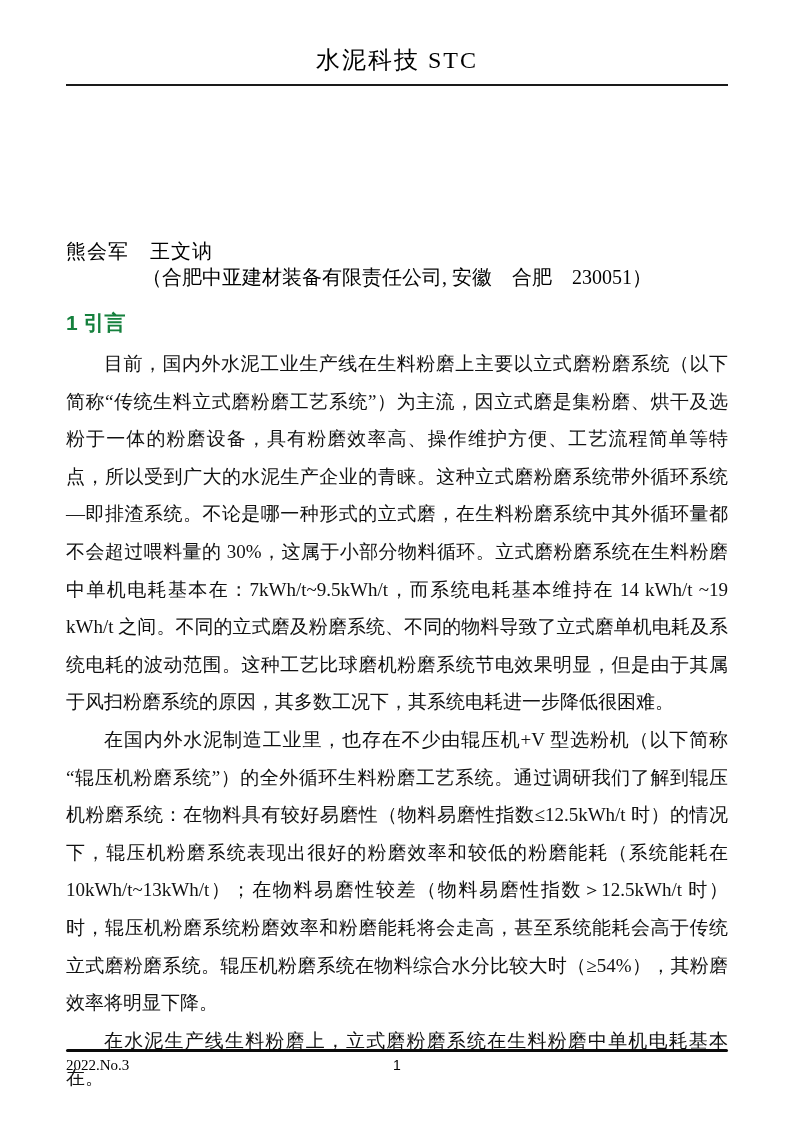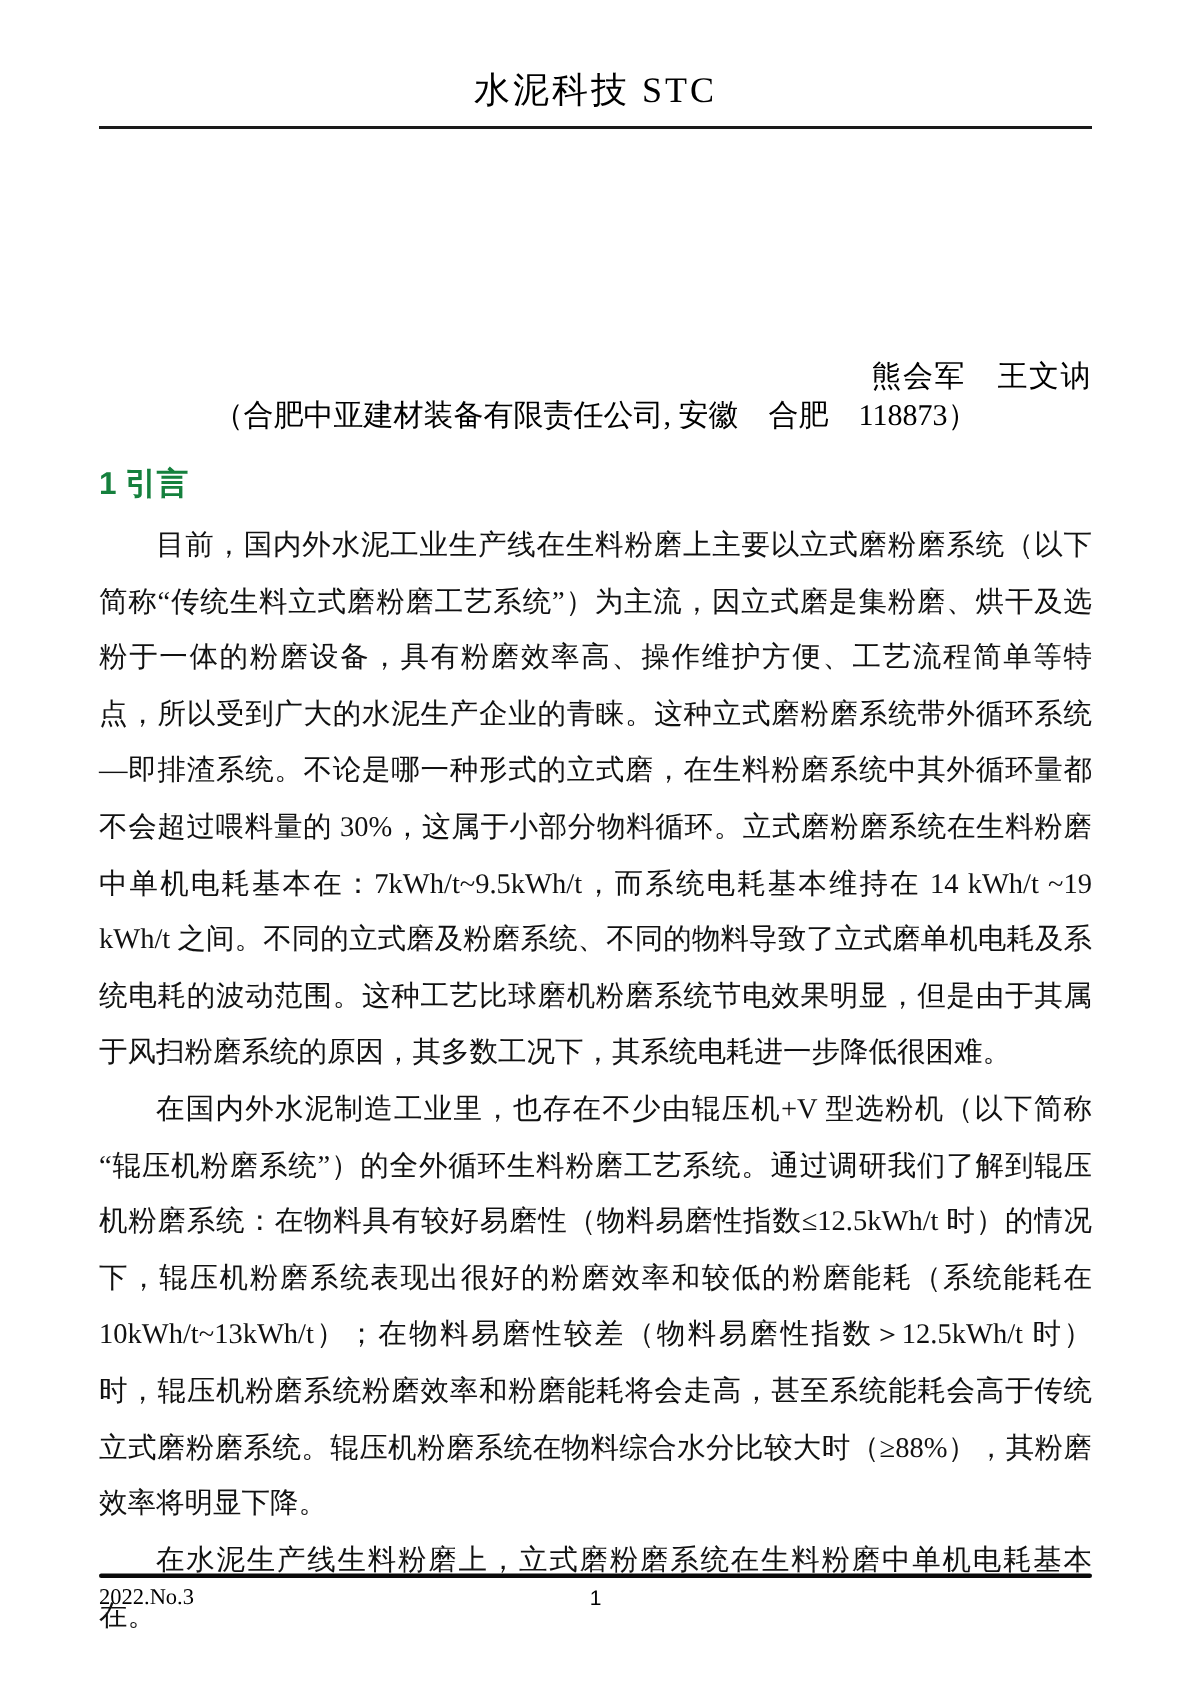--- a/index.html
+++ b/index.html
@@ -48,21 +48,21 @@
     font-weight: 600;
     font-size: 33px;
     line-height: 47px;
     color: #0a0a0a;
   }
   .authors-line {
     position: absolute;
     top: 238px;
     left: 66px;
     width: 662px;
-    text-align: right;
+    text-align: left;
     font-size: 20px;
     line-height: 26px;
     letter-spacing: 1px;
   }
   .affiliation-line {
     position: absolute;
     top: 263px;
     left: 66px;
     width: 662px;
     text-align: center;
@@ -130,27 +130,27 @@
 </head>
 <body>
 
 <div class="page">
 
   <div class="journal-header">水泥科技 STC</div>
   <div class="header-rule"></div>
 
 
   <div class="authors-line">熊会军　王文讷</div>
-  <div class="affiliation-line">（合肥中亚建材装备有限责任公司, 安徽　合肥　118873）</div>
+  <div class="affiliation-line">（合肥中亚建材装备有限责任公司, 安徽　合肥　230051）</div>
 
   <div class="section-heading">1 引言</div>
 
   <div class="body-text">
     <p>目前，国内外水泥工业生产线在生料粉磨上主要以立式磨粉磨系统（以下简称“传统生料立式磨粉磨工艺系统”）为主流，因立式磨是集粉磨、烘干及选粉于一体的粉磨设备，具有粉磨效率高、操作维护方便、工艺流程简单等特点，所以受到广大的水泥生产企业的青睐。这种立式磨粉磨系统带外循环系统—即排渣系统。不论是哪一种形式的立式磨，在生料粉磨系统中其外循环量都不会超过喂料量的 30%，这属于小部分物料循环。立式磨粉磨系统在生料粉磨中单机电耗基本在：7kWh/t~9.5kWh/t，而系统电耗基本维持在 14 kWh/t ~19 kWh/t 之间。不同的立式磨及粉磨系统、不同的物料导致了立式磨单机电耗及系统电耗的波动范围。这种工艺比球磨机粉磨系统节电效果明显，但是由于其属于风扫粉磨系统的原因，其多数工况下，其系统电耗进一步降低很困难。</p>
-    <p>在国内外水泥制造工业里，也存在不少由辊压机+V 型选粉机（以下简称“辊压机粉磨系统”）的全外循环生料粉磨工艺系统。通过调研我们了解到辊压机粉磨系统：在物料具有较好易磨性（物料易磨性指数≤12.5kWh/t 时）的情况下，辊压机粉磨系统表现出很好的粉磨效率和较低的粉磨能耗（系统能耗在10kWh/t~13kWh/t）；在物料易磨性较差（物料易磨性指数＞12.5kWh/t 时）时，辊压机粉磨系统粉磨效率和粉磨能耗将会走高，甚至系统能耗会高于传统立式磨粉磨系统。辊压机粉磨系统在物料综合水分比较大时（≥88%），其粉磨效率将明显下降。</p>
+    <p>在国内外水泥制造工业里，也存在不少由辊压机+V 型选粉机（以下简称“辊压机粉磨系统”）的全外循环生料粉磨工艺系统。通过调研我们了解到辊压机粉磨系统：在物料具有较好易磨性（物料易磨性指数≤12.5kWh/t 时）的情况下，辊压机粉磨系统表现出很好的粉磨效率和较低的粉磨能耗（系统能耗在10kWh/t~13kWh/t）；在物料易磨性较差（物料易磨性指数＞12.5kWh/t 时）时，辊压机粉磨系统粉磨效率和粉磨能耗将会走高，甚至系统能耗会高于传统立式磨粉磨系统。辊压机粉磨系统在物料综合水分比较大时（≥54%），其粉磨效率将明显下降。</p>
     <p>在水泥生产线生料粉磨上，立式磨粉磨系统在生料粉磨中单机电耗基本在。</p>
   </div>
 
   <div class="footer-rule"></div>
   <div class="page-number">1</div>
   <div class="issue-label">2022.No.3</div>
 
 </div>
 
 </body></html>

